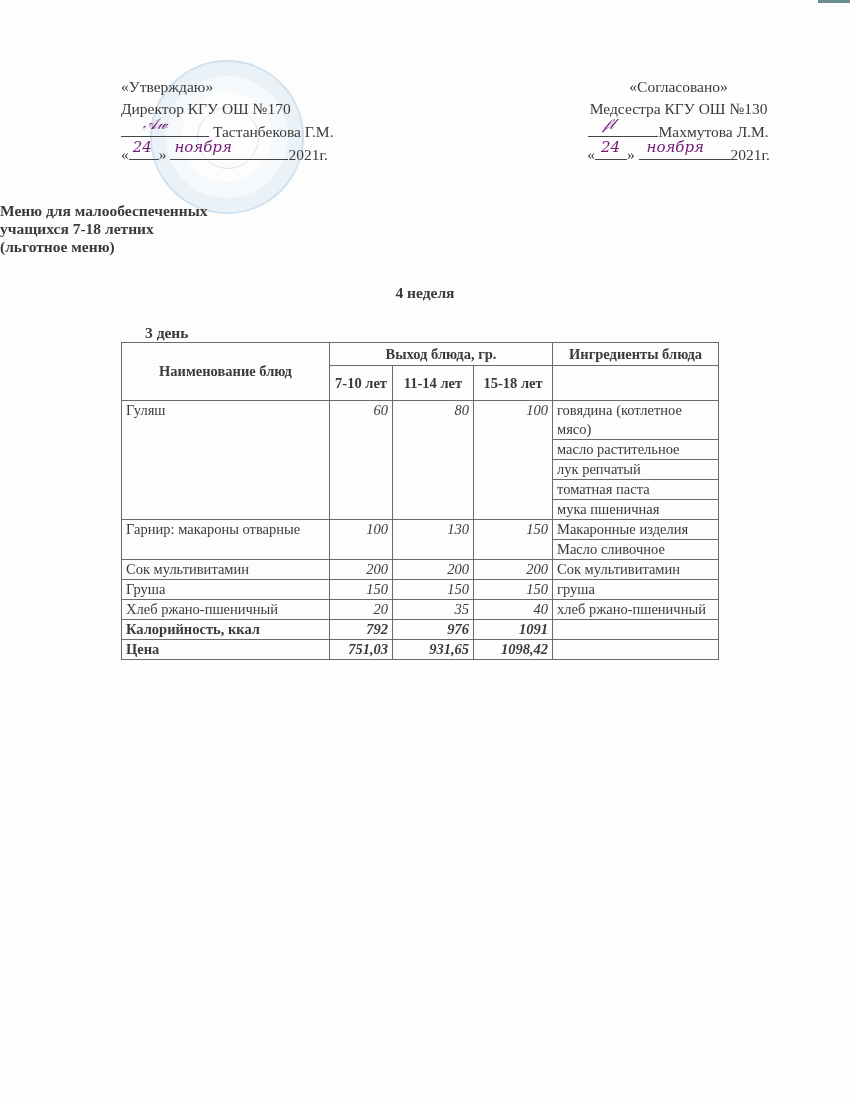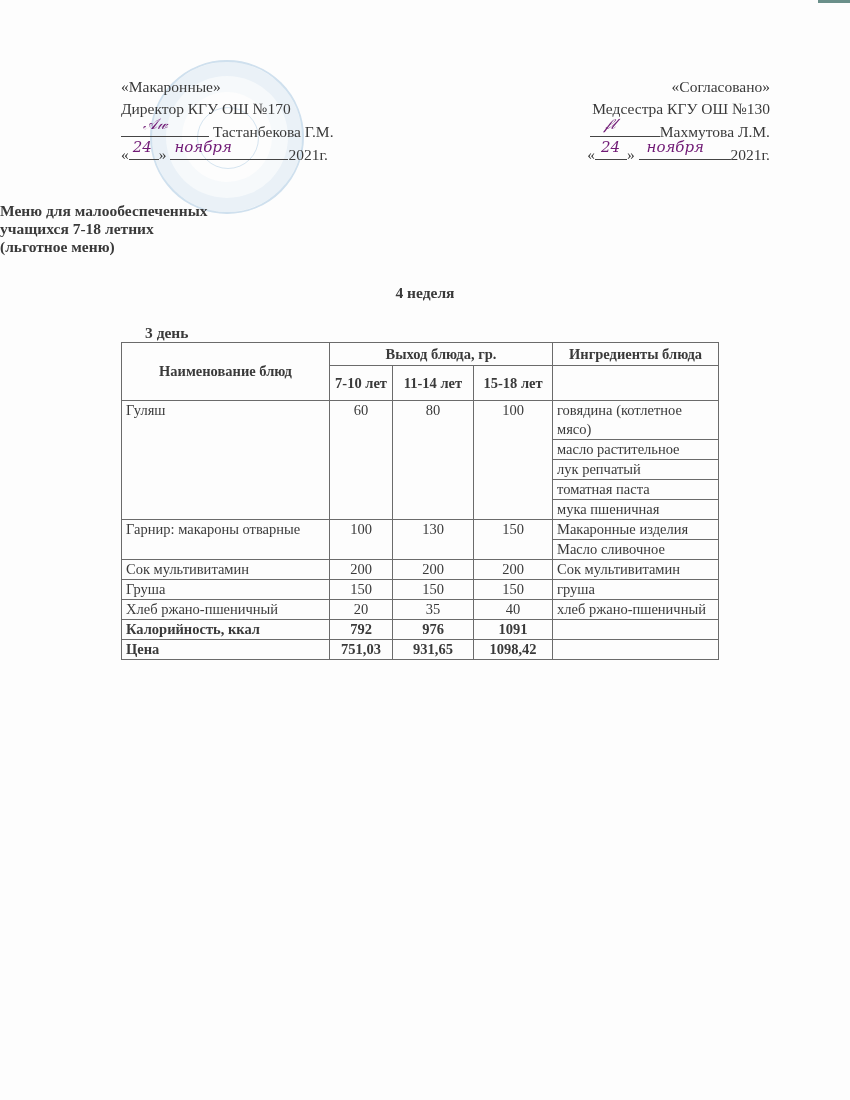--- a/index.html
+++ b/index.html
@@ -13,50 +13,50 @@
   .stamp {
     position: absolute; left: 150px; top: 60px; width: 150px; height: 150px;
     border-radius: 50%; border: 2px solid rgba(120,170,210,0.35);
     box-shadow: inset 0 0 0 14px rgba(150,190,225,0.12), inset 0 0 0 30px rgba(170,205,235,0.08);
   }
   .stamp-inner {
     position: absolute; left: 45px; top: 45px; width: 60px; height: 60px;
     border-radius: 50%; border: 1px solid rgba(120,170,210,0.3);
   }
   .approve { position: absolute; left: 121px; top: 76px; font-size: 15.5px; line-height: 22px; }
-  .agree { position: absolute; right: 80px; top: 76px; font-size: 15.5px; line-height: 22px; text-align: right; }
+  .agree { position: absolute; right: 80px; top: 76px; font-size: 15.5px; line-height: 22px; text-align: center; }
   .line { white-space: nowrap; }
   .blank { display: inline-block; border-bottom: 1px solid #444; position: relative; height: 16px; vertical-align: baseline; }
   .sig { position: absolute; color: #701a75; font-family: "DejaVu Serif", serif; font-style: italic; font-size: 15px; bottom: 1px; white-space: nowrap; }
   .title {
     position: absolute; left: 0; width: 850px; top: 202px; text-align: left;
     font-weight: bold; font-size: 15.5px; line-height: 18px;
   }
   .week { position: absolute; left: 0; width: 850px; top: 284px; text-align: center; font-weight: bold; font-size: 15.5px; }
   .day { position: absolute; left: 121px; top: 324px; font-weight: bold; font-size: 15.5px; margin-left: 24px; }
   table.menu {
     position: absolute; left: 121px; top: 342px; width: 597px;
     border-collapse: collapse; font-size: 14.5px; table-layout: fixed;
   }
   table.menu td, table.menu th { border: 1px solid #6b6b6b; padding: 0 4px; vertical-align: top; line-height: 19px; }
   table.menu th { font-weight: bold; text-align: center; vertical-align: middle; }
-  .num { text-align: center; }
+  .num { text-align: right; font-style: italic; }
   .bold { font-weight: bold; }
   .ing { height: 20px; }
 </style>
 </head>
 <body>
 
 <div class="corner-mark"></div>
 <div class="stamp">
     <div class="stamp-inner"></div>
   </div>
 
 <div class="approve">
-  <div class="line">«Макаронные»</div>
+  <div class="line">«Утверждаю»</div>
   <div class="line">Директор КГУ ОШ №170</div>
   <div class="line">
     <span class="blank" style="width:88px"><span class="sig" style="left:22px">𝒜𝓌</span></span>
     <span>Тастанбекова Г.М.</span>
   </div>
   <div class="line">
     <span>«</span><span class="blank" style="width:30px"><span class="sig" style="left:4px">24</span></span><span>»</span>
     <span class="blank" style="width:118px"><span class="sig" style="left:4px">ноября</span></span><span>2021г.</span>
   </div>
 </div>

